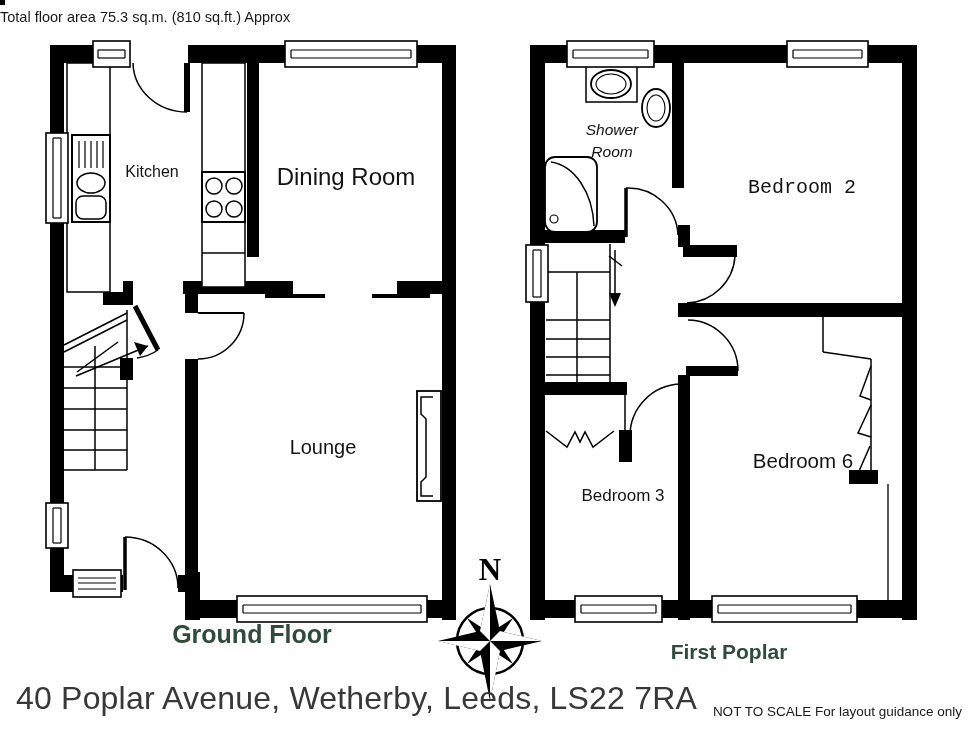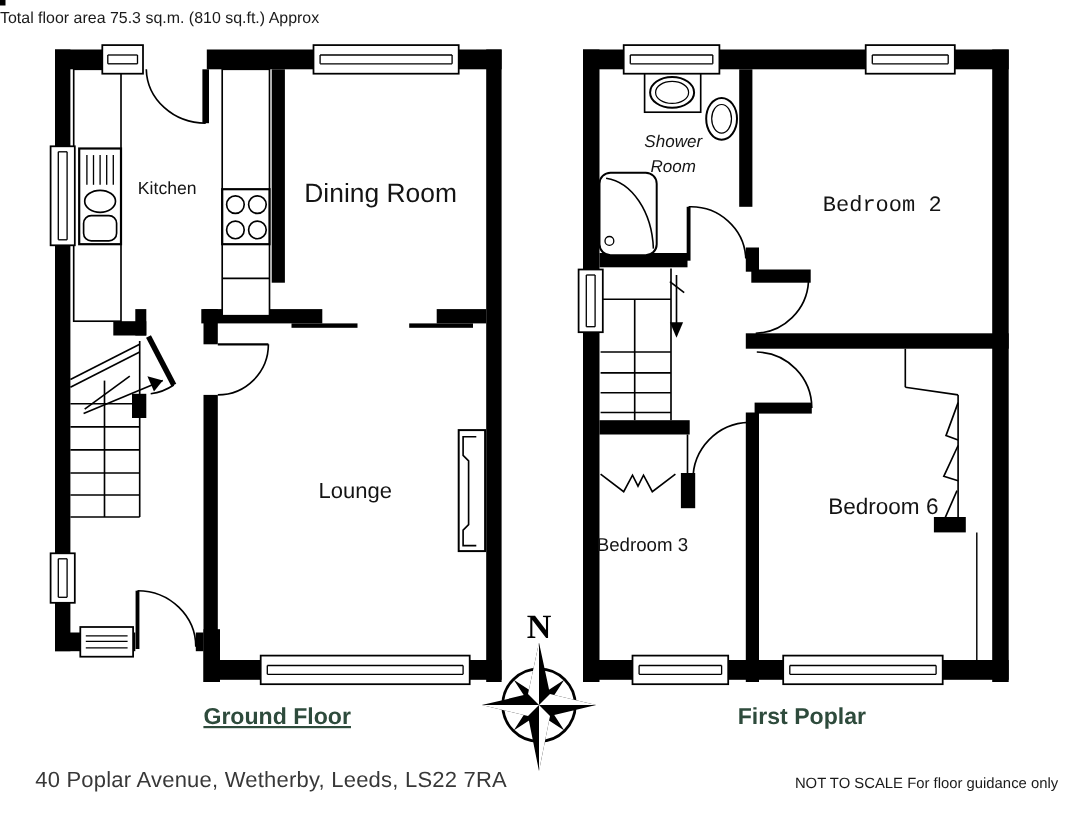--- a/index.html
+++ b/index.html
@@ -4,21 +4,21 @@
 <style>
   html,body{margin:0;padding:0;background:#fff;}
   #canvas{position:relative;width:980px;height:739px;background:#ffffff;overflow:hidden;
           font-family:"Liberation Sans",sans-serif;}
   #plan-svg{position:absolute;left:0;top:0;}
   .label{position:absolute;transform:translateX(-50%);color:#141414;text-align:center;
          white-space:pre-line;line-height:1.18;font-family:"Liberation Sans",sans-serif;}
   .floor-label{position:absolute;transform:translateX(-50%);font-weight:bold;
                font-family:"Liberation Sans",sans-serif;}
   #title{position:absolute;left:0;right:0;top:9px;text-align:left;font-size:14.5px;color:#1a1a1a;}
-  #address{position:absolute;left:16px;top:698px;font-size:20px;color:#383838;letter-spacing:0.2px;margin-left:16px;}
+  #address{position:absolute;left:16px;top:680px;font-size:32px;color:#383838;letter-spacing:0.2px;}
   #disclaimer{position:absolute;right:18px;top:704px;font-size:13.5px;color:#1a1a1a;}
   #north-letter{position:absolute;left:490px;top:552px;transform:translateX(-50%);
                 font-family:"Liberation Serif",serif;font-size:31px;font-weight:600;color:#000;}
 </style>
 </head>
 <body>
 
 <div id="canvas">
 
 <svg id="plan-svg" width="980" height="739" viewBox="0 0 980 739">
@@ -282,23 +282,23 @@
 
   <div id="title">Total floor area 75.3 sq.m. (810 sq.ft.) Approx</div>
 
   <div class="label" style="left:152px;top:163px;font-size:16px;">Kitchen</div>
   <div class="label" style="left:346px;top:163px;font-size:24px;">Dining Room</div>
   <div class="label" style="left:323px;top:436px;font-size:20px;">Lounge</div>
 
   <div class="label" style="left:612px;top:119px;font-size:15.5px;line-height:1.45;font-style:italic;">Shower
 Room</div>
   <div class="label" style="left:802px;top:176px;font-size:20px;font-family:Liberation Mono, monospace;">Bedroom 2</div>
-  <div class="label" style="left:584px;top:486px;font-size:17px;text-align:center;">Bedroom 3</div>
+  <div class="label" style="left:623px;top:486px;font-size:17px;text-align:center;">Bedroom 3</div>
   <div class="label" style="left:803px;top:449px;font-size:20.5px;">Bedroom 6</div>
 
-  <div class="floor-label" style="left:252px;top:640px;font-size:21px;color:#2E4B3C;text-decoration:underline;">Ground Floor</div>
+  <div class="floor-label" style="left:252px;top:620px;font-size:25px;color:#2E4B3C;">Ground Floor</div>
   <div class="floor-label" style="left:729px;top:640px;font-size:21px;color:#2E4B3C;">First Poplar</div>
 
   <div id="north-letter">N</div>
 
   <div id="address">40 Poplar Avenue, Wetherby, Leeds, LS22 7RA</div>
-  <div id="disclaimer">NOT TO SCALE For floor guidance only</div>
+  <div id="disclaimer">NOT TO SCALE For layout guidance only</div>
 </div>
 
 </body></html>

